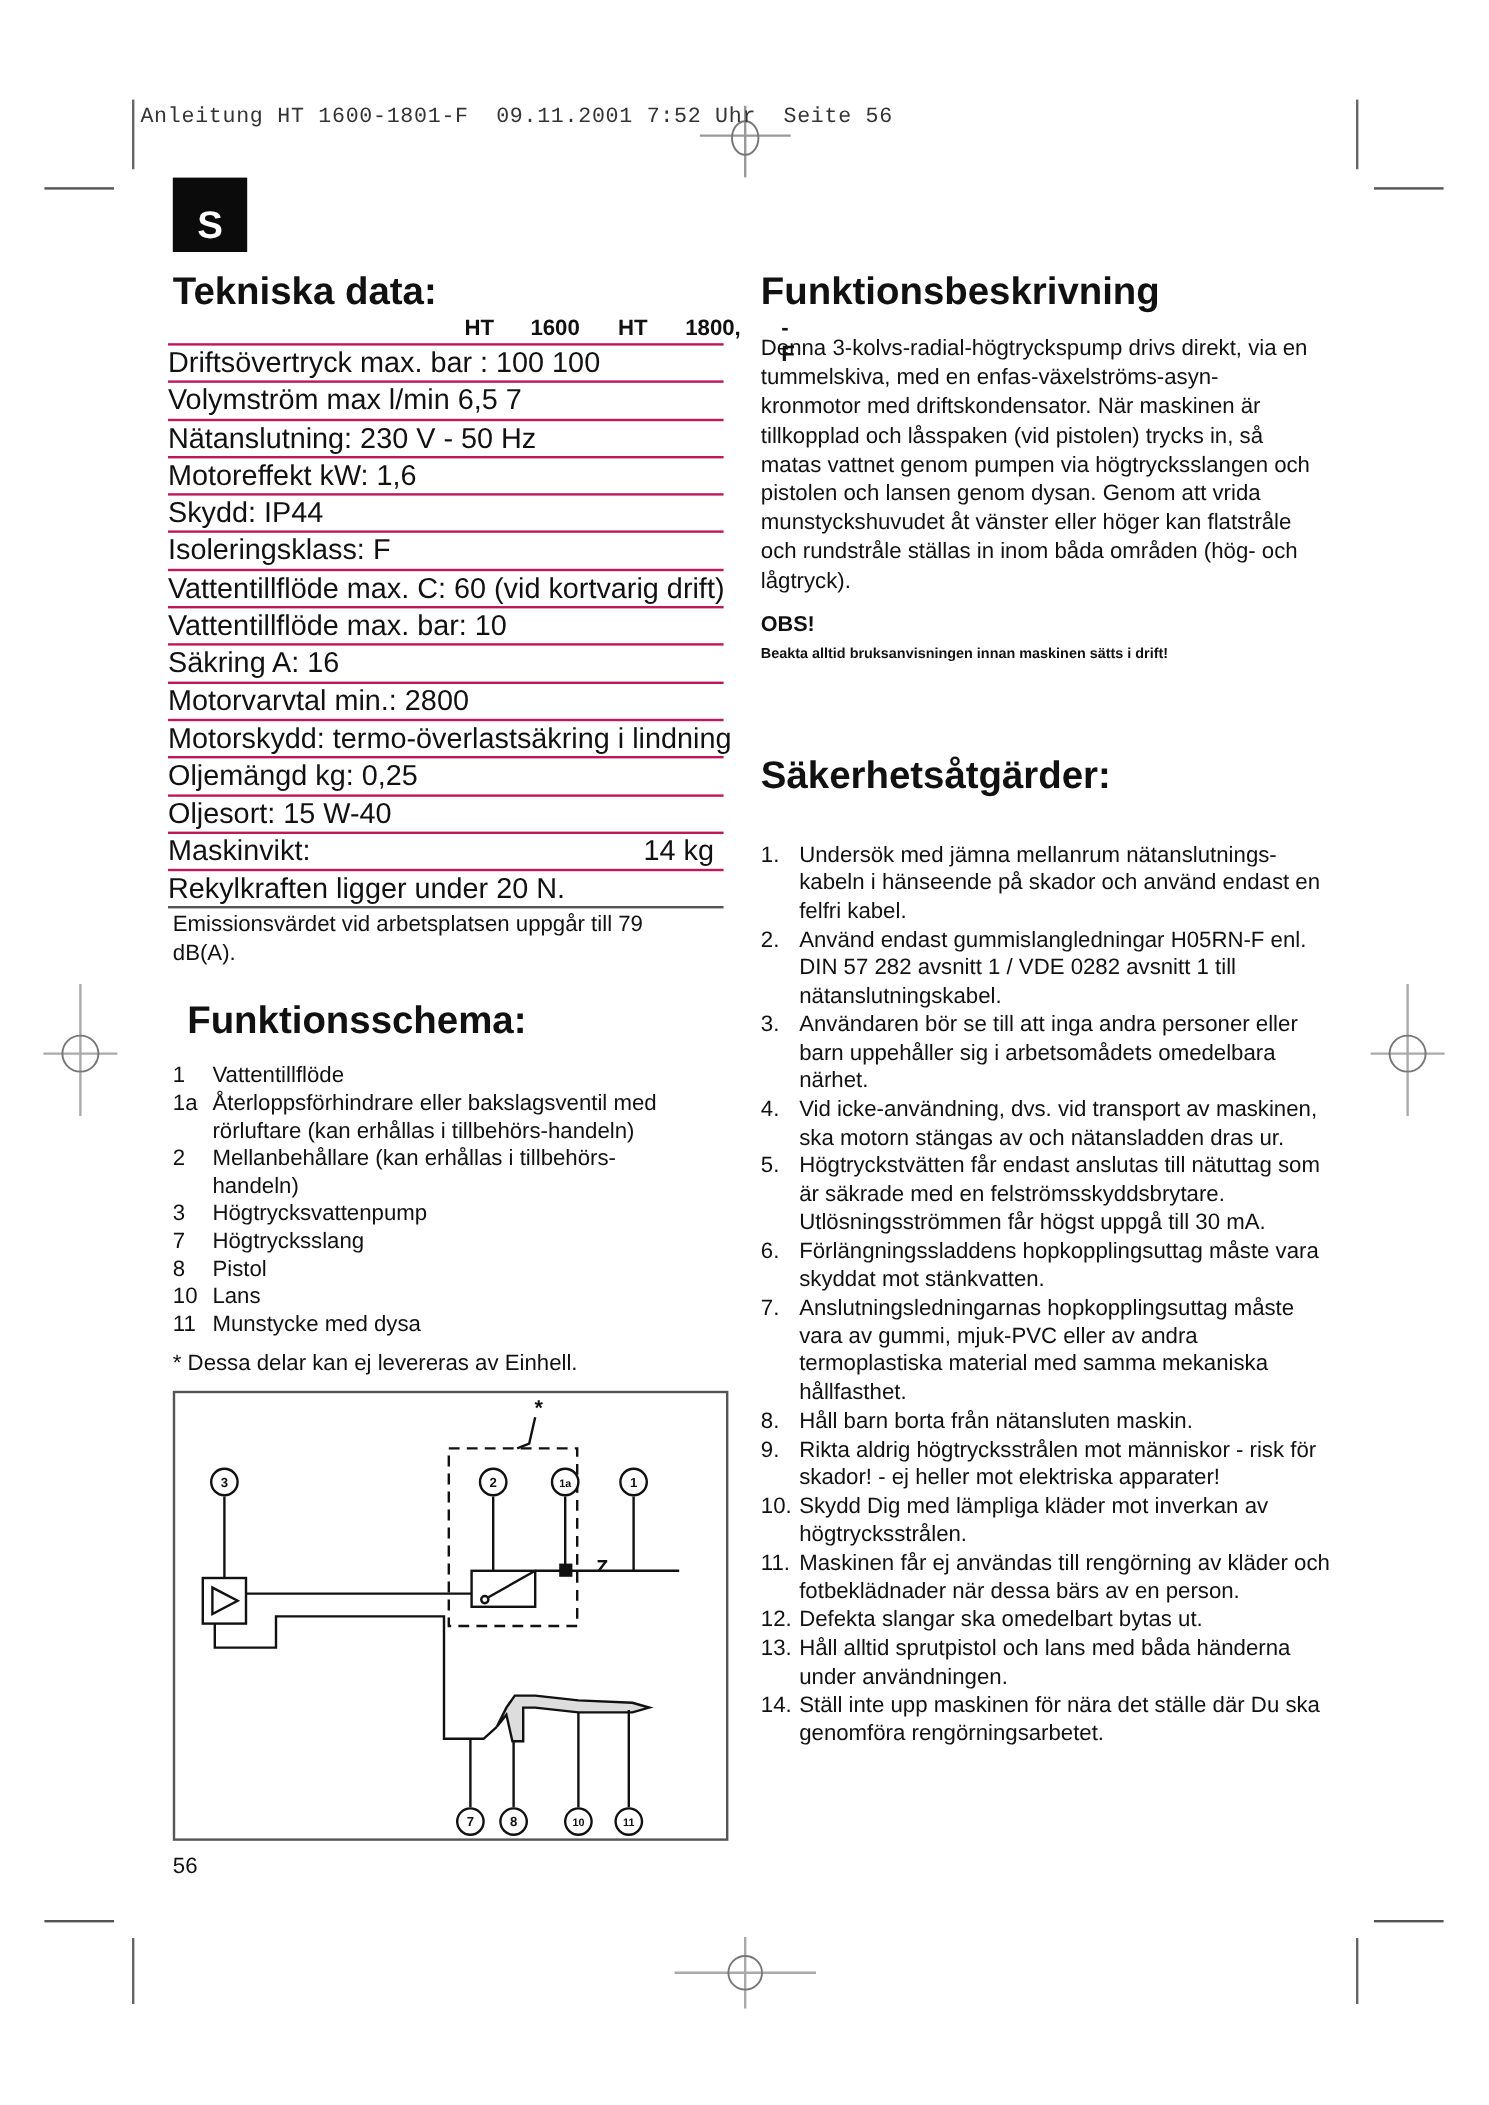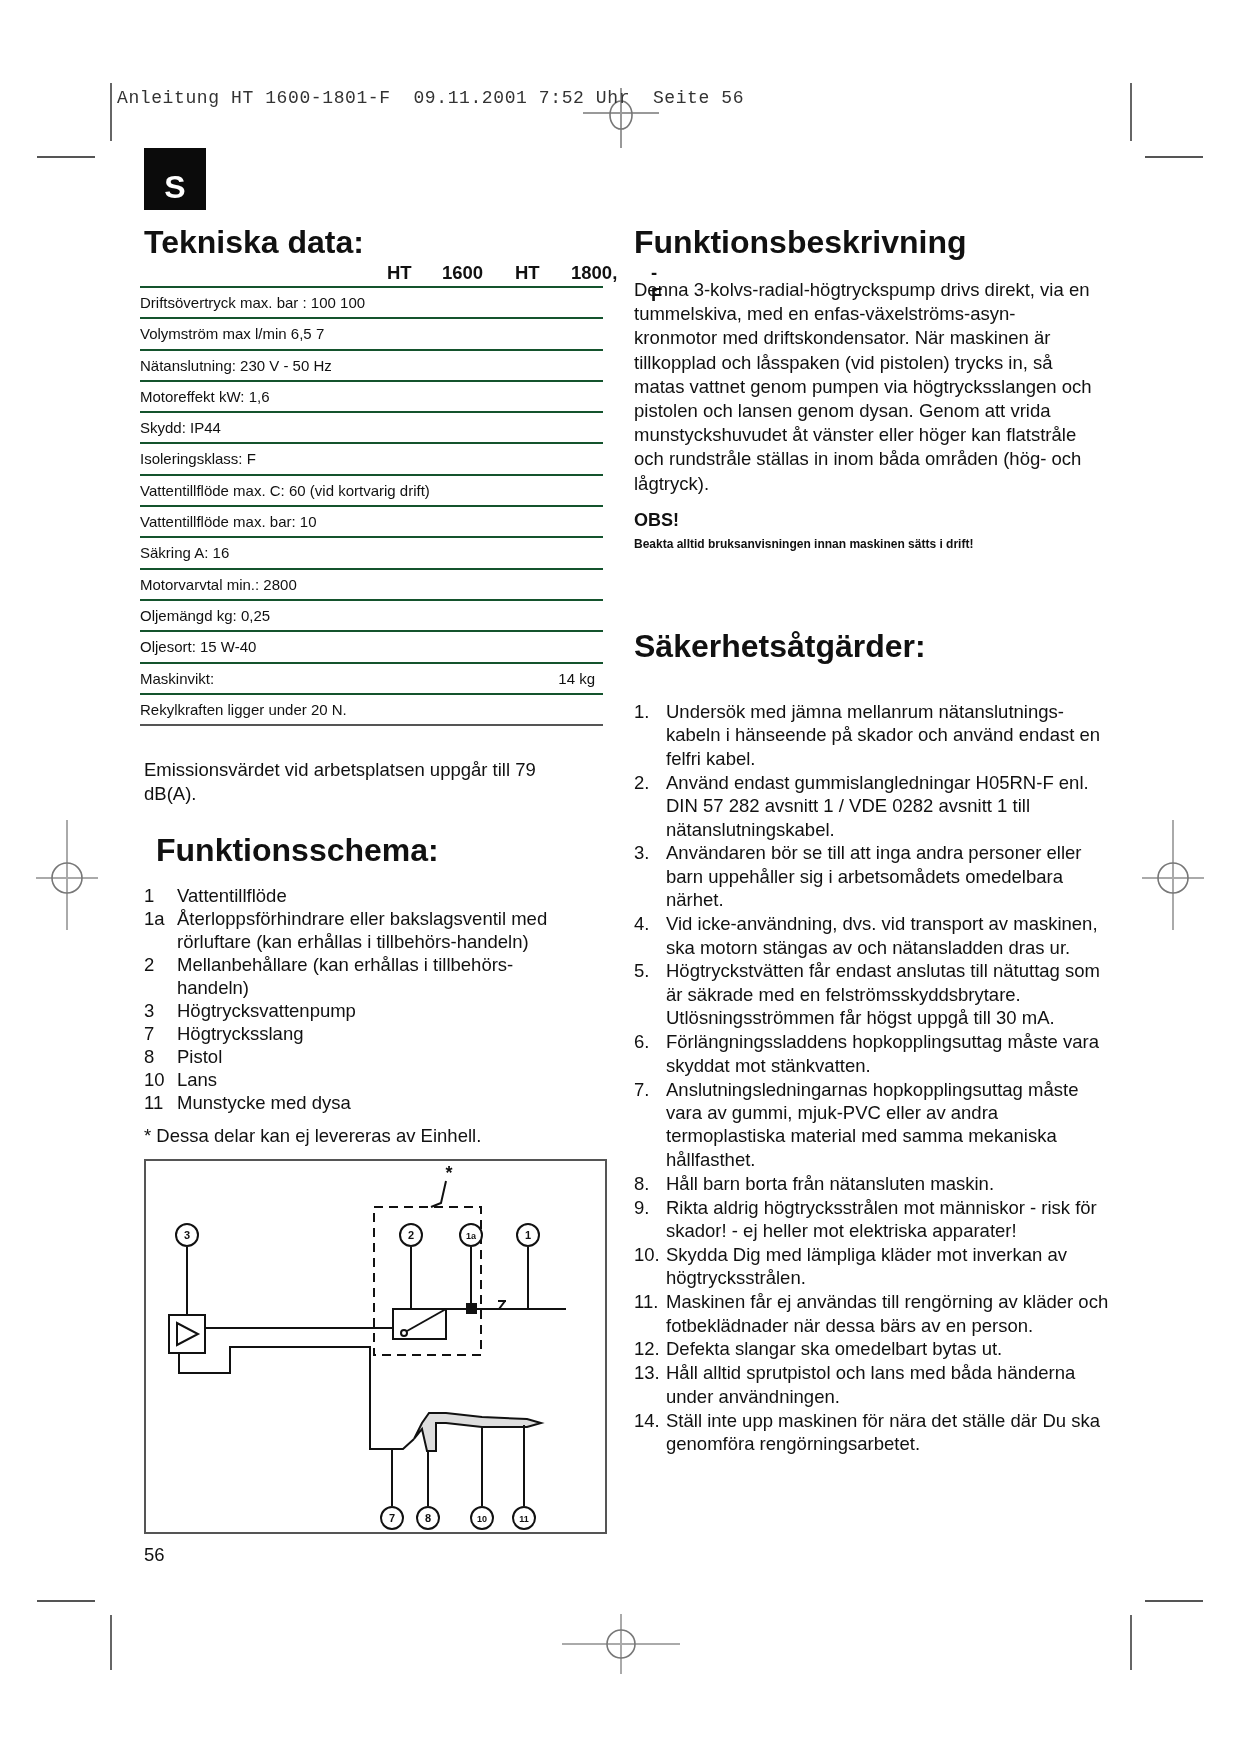--- a/index.html
+++ b/index.html
@@ -10,21 +10,21 @@
   .vline { position:absolute; width:2px; background:#666; }
   .hline { position:absolute; height:2px; background:#555; }
   .reg { position:absolute; width:70px; height:70px; }
   .sbox { position:absolute; left:144px; top:148px; width:62px; height:62px; background:#0b0b0b; color:#fff;
           font-weight:bold; font-size:32px; display:flex; align-items:flex-end; justify-content:center; padding-bottom:4px; box-sizing:border-box; }
   h2 { margin:0; font-size:32px; font-weight:bold; position:absolute;text-align:right; }
   .txt { font-size:18.5px; line-height:24px; }
   .spec-table { position:absolute; left:140px; top:262px; width:463px; }
   .spec-head { font-weight:bold; font-size:18.5px; height:24px; position:relative; }
   .spec-head span { position:absolute; top:0; }
-  .spec-row { border-top:2px solid #14532d; height:29.3px; font-size:15px; line-height:29px; position:relative; white-space:nowrap; }
+  .spec-row { border-top:2px solid #be185d; height:29.3px; font-size:24px; line-height:29px; position:relative; white-space:nowrap; }
   .spec-row .val-right { position:absolute; right:8px; top:0; }
   .spec-row.last { border-bottom:2px solid #555; }
   .legend { position:absolute; left:144px; top:884px; width:470px; font-size:18.5px; }
   .legend .li { display:flex; line-height:23px; }
   .legend .num { width:33px; flex:none; }
   .legend .item-text { flex:1; }
   .right { position:absolute; left:634px; width:470px; }
   .safety { position:absolute; left:634px; top:700px; width:480px; font-size:18.5px; }
   .safety .li { display:flex; line-height:23.4px; margin-bottom:0.5px; }
   .safety .num { width:32px; flex:none; }
@@ -82,20 +82,21 @@
   <div class="spec-row"><span>Driftsövertryck max. bar : 100 100</span></div>
   <div class="spec-row"><span>Volymström max l/min 6,5 7</span></div>
   <div class="spec-row"><span>Nätanslutning: 230 V - 50 Hz</span></div>
   <div class="spec-row"><span>Motoreffekt kW: 1,6</span></div>
   <div class="spec-row"><span>Skydd: IP44</span></div>
   <div class="spec-row"><span>Isoleringsklass: F</span></div>
   <div class="spec-row"><span>Vattentillflöde max. C: 60 (vid kortvarig drift)</span></div>
   <div class="spec-row"><span>Vattentillflöde max. bar: 10</span></div>
   <div class="spec-row"><span>Säkring A: 16</span></div>
   <div class="spec-row"><span>Motorvarvtal min.: 2800</span></div>
+  <div class="spec-row"><span>Motorskydd: termo-överlastsäkring i lindning</span></div>
   <div class="spec-row"><span>Oljemängd kg: 0,25</span></div>
   <div class="spec-row"><span>Oljesort: 15 W-40</span></div>
   <div class="spec-row"><span>Maskinvikt:</span><span class="val-right">14 kg</span></div>
   <div class="spec-row last"><span>Rekylkraften ligger under 20 N.</span></div>
 </div>
 
 <div class="abs txt" style="left:144px;top:758px;width:440px;">Emissionsvärdet vid arbetsplatsen uppgår till 79 dB(A).</div>
 
 <h2 style="left:144px;top:832px;margin-left:12px;">Funktionsschema:</h2>
 
@@ -239,21 +240,21 @@
   <div class="li">
       <span class="num">8.</span>
       <span>Håll barn borta från nätansluten maskin.</span>
     </div>
   <div class="li">
       <span class="num">9.</span>
       <span>Rikta aldrig högtrycksstrålen mot människor - risk för skador! - ej heller mot elektriska apparater!</span>
     </div>
   <div class="li">
       <span class="num">10.</span>
-      <span>Skydda Dig med lämpliga kläder mot inverkan av högtrycksstrålen.</span>
+      <span>Skydd Dig med lämpliga kläder mot inverkan av högtrycksstrålen.</span>
     </div>
   <div class="li">
       <span class="num">11.</span>
       <span>Maskinen får ej användas till rengörning av kläder och fotbeklädnader när dessa bärs av en person.</span>
     </div>
   <div class="li">
       <span class="num">12.</span>
       <span>Defekta slangar ska omedelbart bytas ut.</span>
     </div>
   <div class="li">

